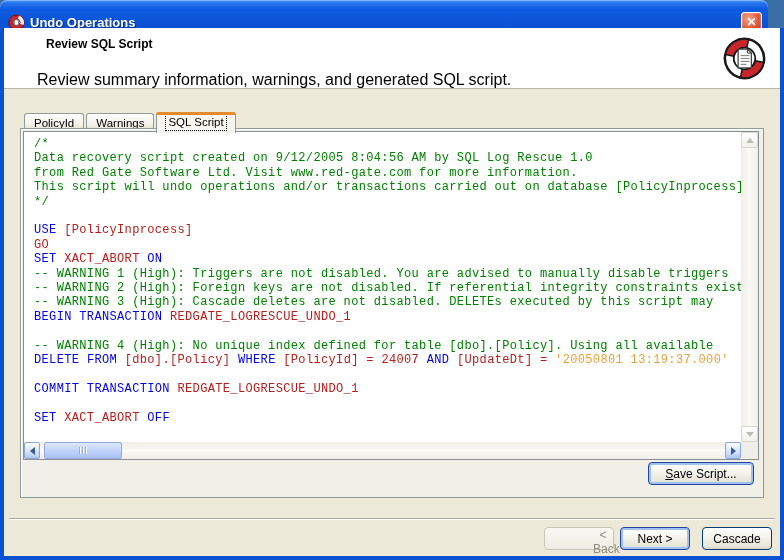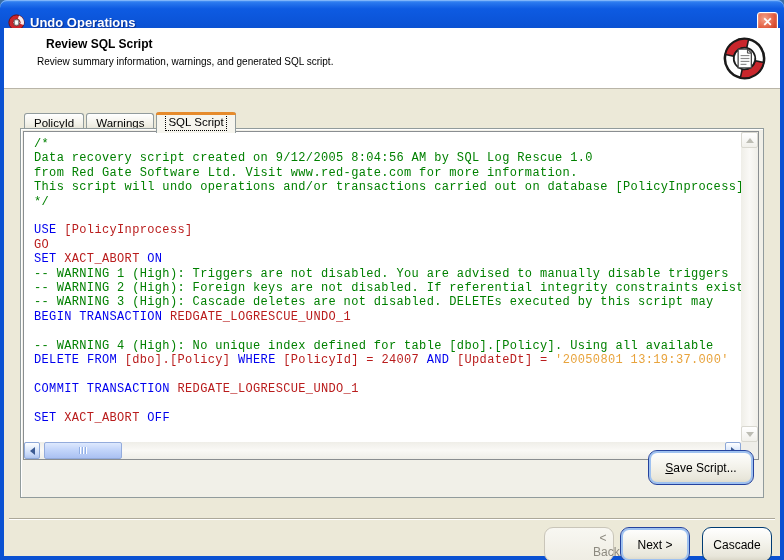--- a/index.html
+++ b/index.html
@@ -1,41 +1,41 @@
 <!DOCTYPE html>
 <html style="--kw: #0000EE; --cm: #008000; --st: #E8A33C; --accent: #E68B2C;"><head>
 <meta charset="utf-8">
 <style>
   html,body{margin:0;padding:0;width:784px;height:560px;overflow:hidden;
     font-family:"Liberation Sans",sans-serif;background:#3A6EA5;}
   *{box-sizing:border-box;}
 
   
   .dialog{position:absolute;inset:0;border-radius:7px 7px 0 0;}
-  .titlebar{position:absolute;left:0;top:0;right:0;height:44px;
+  .titlebar{position:absolute;left:0;top:0;right:16px;height:44px;
     border-radius:7px 7px 0 0;
     background:linear-gradient(180deg,#5AA1F8 0%,#2A78EE 6%,#0E5BE2 20%,#0B53D6 55%,#0A4DC6 85%,#1A63E4 97%,#0A47B8 100%);
     display:flex;align-items:center;padding:0 6px;
     box-shadow:inset 0 1px 0 #7FB5FA;}
   .title-icon{width:17px;height:17px;margin:0 5px 0 2px;flex:0 0 auto;}
   .title-text{color:#fff;font-weight:bold;font-size:13px;
     text-shadow:1px 1px 1px #0A2D8C;flex:1;}
   .close-btn{width:21px;height:21px;border:1px solid #fff;border-radius:3px;
     background:radial-gradient(circle at 35% 30%,#F5A48B 0%,#E4664A 45%,#CC3B1C 80%,#B0300F 100%);
     color:#fff;font-weight:bold;font-size:12px;line-height:19px;text-align:center;
     cursor:pointer;box-shadow:inset 0 0 2px #FFD9CC;}
   .frame{position:absolute;left:0;right:0;top:28px;bottom:0;
     border-left:4px solid #0A51D2;border-right:4px solid #0A51D2;border-bottom:4px solid #0A51D2;
     background:#ECE9D8;}
 
   
   .header{position:absolute;left:0;right:0;top:0;height:61px;background:#fff;
     border-bottom:1px solid #B9B5A8;}
   .header-title{position:absolute;left:17px;top:9px;font-size:12px;font-weight:bold;color:#000;padding-left:25px;}
-  .header-sub{position:absolute;left:33px;top:28px;font-size:10px;color:#000;}
+  .header-sub{position:absolute;left:33px;top:43px;font-size:16px;color:#000;}
   .logo{position:absolute;right:12px;top:7px;width:47px;height:47px;}
 
   
   .tabs{position:absolute;left:20px;top:83px;display:flex;align-items:flex-end;height:21px;}
   .tab{position:relative;font-size:11.5px;padding:3px 9px 3px 9px;margin-right:2px;
     background:linear-gradient(180deg,#FFFFFF 0%,#F2F1E8 55%,#E0DDCE 100%);
     border:1px solid #919B9C;border-bottom:none;border-radius:3px 3px 0 0;cursor:pointer;}
   .tab.active{z-index:3;padding:4px 11px 5px 11px;margin-bottom:-1px;
     background:#F6F5EE;border-top:none;cursor:default;}
   .tab.active::before{content:'';position:absolute;left:-1px;right:-1px;top:0;height:3px;
@@ -79,21 +79,21 @@
     display:flex;align-items:center;justify-content:center;}
   .grip{width:9px;height:7px;
     background:repeating-linear-gradient(90deg,#8FAEE4 0 1px,#FFFFFF 1px 2px,transparent 2px 3px);}
   .arr{width:0;height:0;}
   .arr-up{border-left:4px solid transparent;border-right:4px solid transparent;border-bottom:5px solid #BDBDB4;}
   .arr-down{border-left:4px solid transparent;border-right:4px solid transparent;border-top:5px solid #BDBDB4;}
   .arr-left{border-top:4px solid transparent;border-bottom:4px solid transparent;border-right:5px solid #3C5B93;}
   .arr-right{border-top:4px solid transparent;border-bottom:4px solid transparent;border-left:5px solid #3C5B93;}
 
   
-  .xp-btn{position:absolute;height:35px;border:1px solid #003C74;border-radius:9px;
+  .xp-btn{position:absolute;height:23px;border:1px solid #003C74;border-radius:4px;
     font-family:"Liberation Sans",sans-serif;font-size:12px;color:#000;text-align:center;
     background:linear-gradient(180deg,#FFFFFF,#F4F3EC 45%,#E8E6DA 85%,#D8D5C6);
     cursor:pointer;padding:0;}
   .xp-btn.focused{box-shadow:inset 0 0 0 2px #9EC1F0;border-color:#24429E;}
   .xp-btn.disabled{border-color:#C9C5B9;color:#8D8A80;cursor:default;
     background:linear-gradient(180deg,#F8F7F2,#EFEDE3);padding-left:48px;}
   .save-btn{right:9px;bottom:12px;width:106px;}
   .btn-back{left:540px;top:499px;width:70px;}
   .btn-next{left:616px;top:499px;width:70px;}
   .btn-cancel{left:698px;top:499px;width:70px;}

